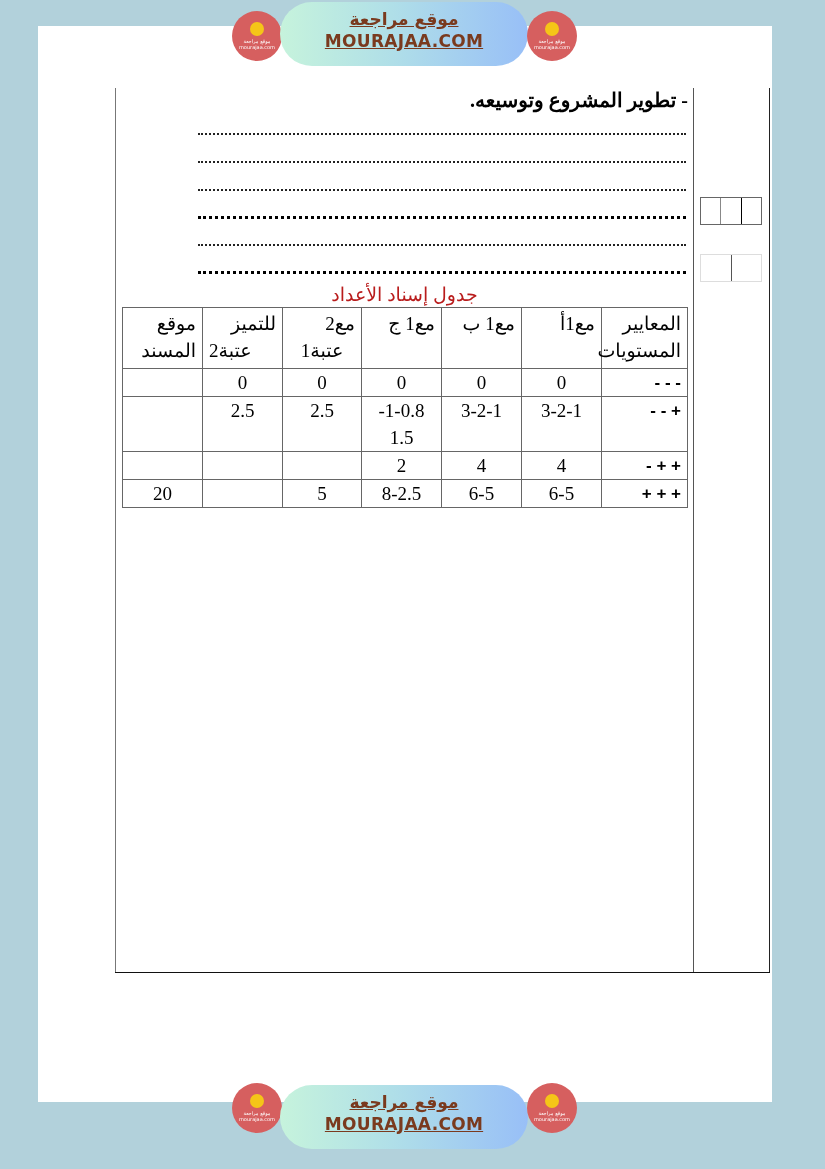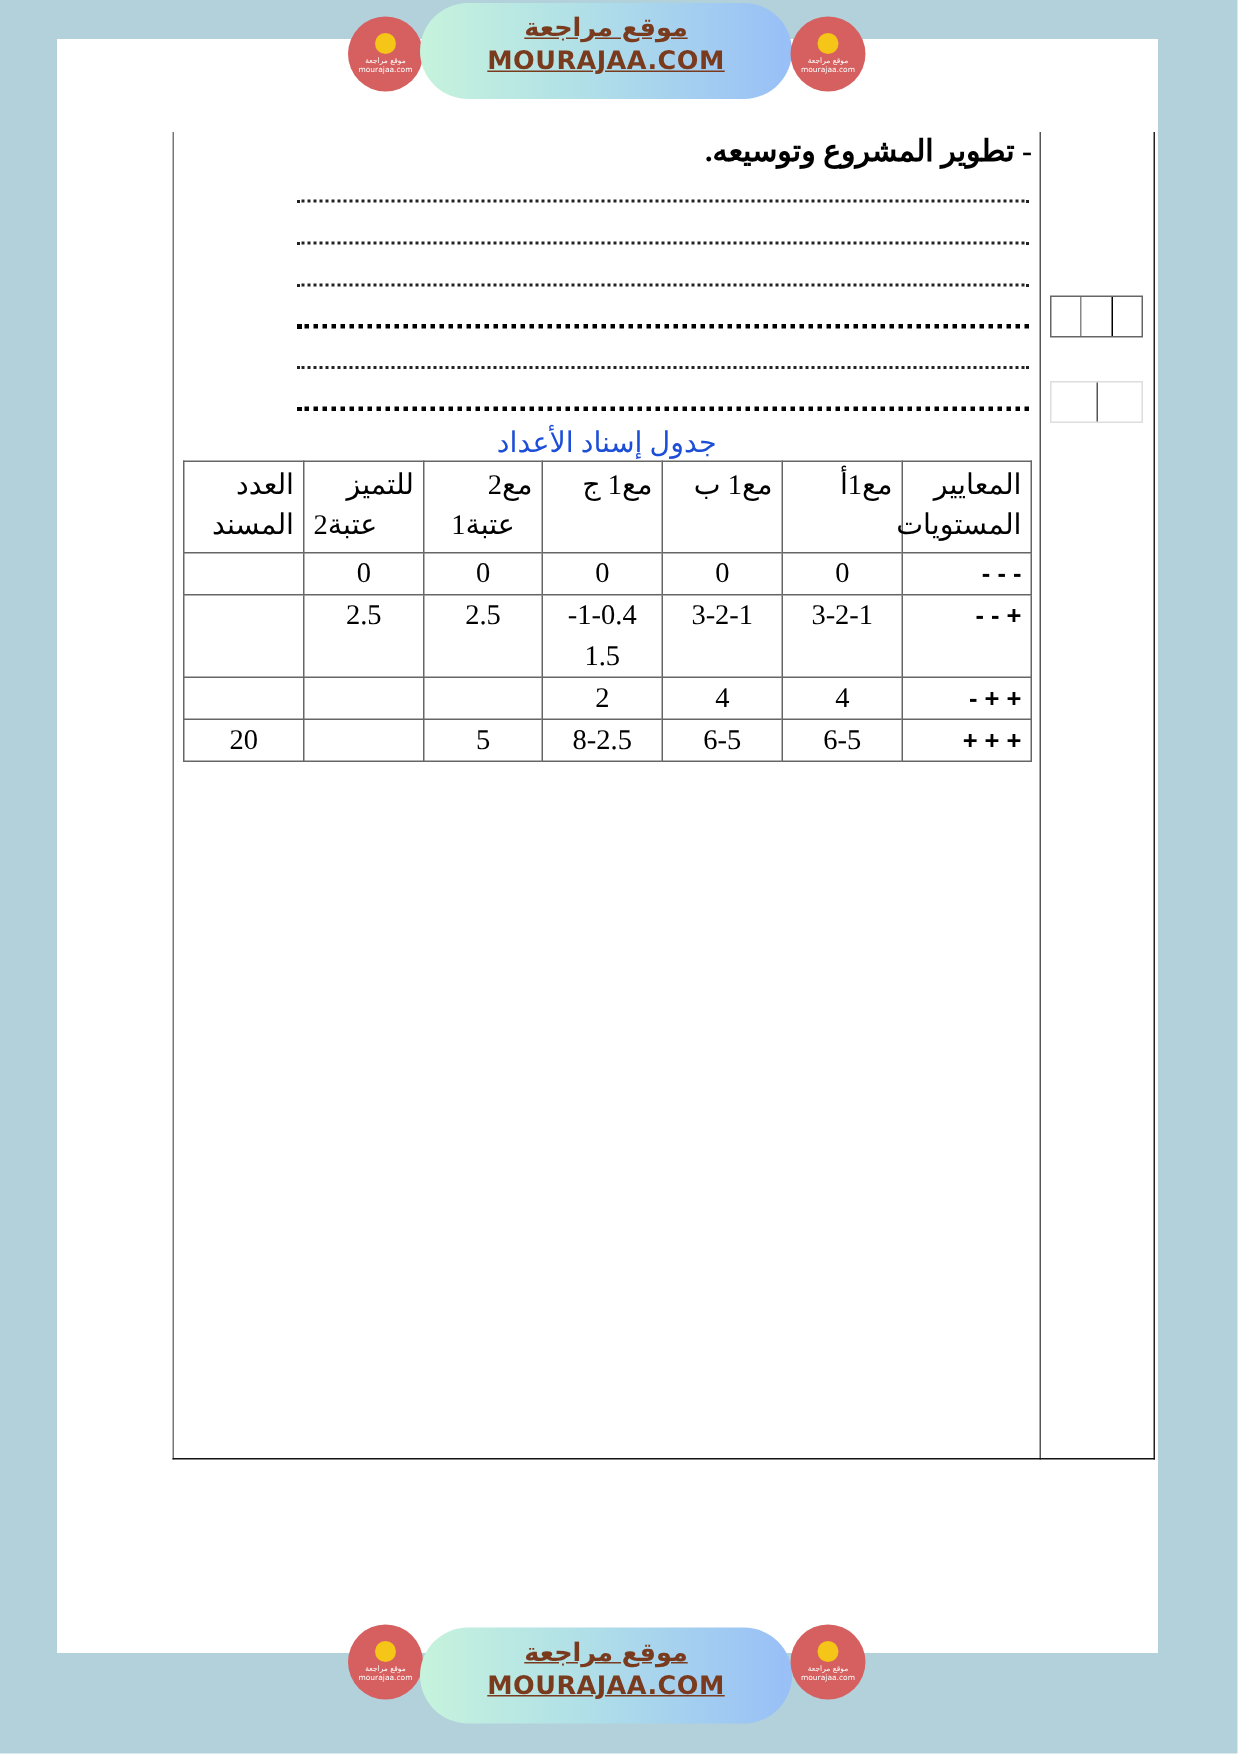--- a/index.html
+++ b/index.html
@@ -32,21 +32,21 @@
     position: absolute; left: 700px; width: 62px; height: 28px;
     display: flex; border: 1px solid #666; box-sizing: border-box;
   }
   .grade-box .cell { flex: 1; border-left: 1px solid #888; }
   .grade-box .cell:first-child { border-left: none; }
   .grade-box .cell.dark { border-left: 1px solid #000; }
   .grade-box.faint { border-color: #ddd; }
 
   .table-title {
     position: absolute; left: 122px; width: 565px; top: 283px;
-    text-align: center; direction: rtl; font-size: 19px; color: #1d4ed8;
+    text-align: center; direction: rtl; font-size: 19px; color: #b91c1c;
   }
   table.grading {
     position: absolute; left: 122px; top: 307px; width: 565px;
     border-collapse: collapse; direction: rtl; table-layout: fixed;
     font-size: 19px; color: #000;
   }
   table.grading td {
     border: 1px solid #666; padding: 0 6px; vertical-align: top;
     line-height: 27px;
   }
@@ -141,39 +141,39 @@
     <td>مع1 ج</td>
     <td>
       <div>مع2</div>
       <div style="text-align:center;">عتبة1</div>
     </td>
     <td>
       <div>للتميز</div>
       <div style="text-align:left;">عتبة2</div>
     </td>
     <td>
-      <div>العدد</div>
+      <div>موقع</div>
       <div>المسند</div>
     </td>
   </tr>
   <tr class="r1">
     <td class="lvl">- - -</td>
     <td class="num">0</td>
     <td class="num">0</td>
     <td class="num">0</td>
     <td class="num">0</td>
     <td class="num">0</td>
     <td class="num"></td>
   </tr>
   <tr class="r2">
     <td class="lvl">- - +</td>
     <td class="num">3-2-1</td>
     <td class="num">3-2-1</td>
     <td class="num">
-      <div style="direction:ltr;">-1-0.4</div>
+      <div style="direction:ltr;">-1-0.8</div>
       <div>1.5</div>
     </td>
     <td class="num">2.5</td>
     <td class="num">2.5</td>
     <td class="num"></td>
   </tr>
   <tr class="r3">
     <td class="lvl">- + +</td>
     <td class="num">4</td>
     <td class="num">4</td>

